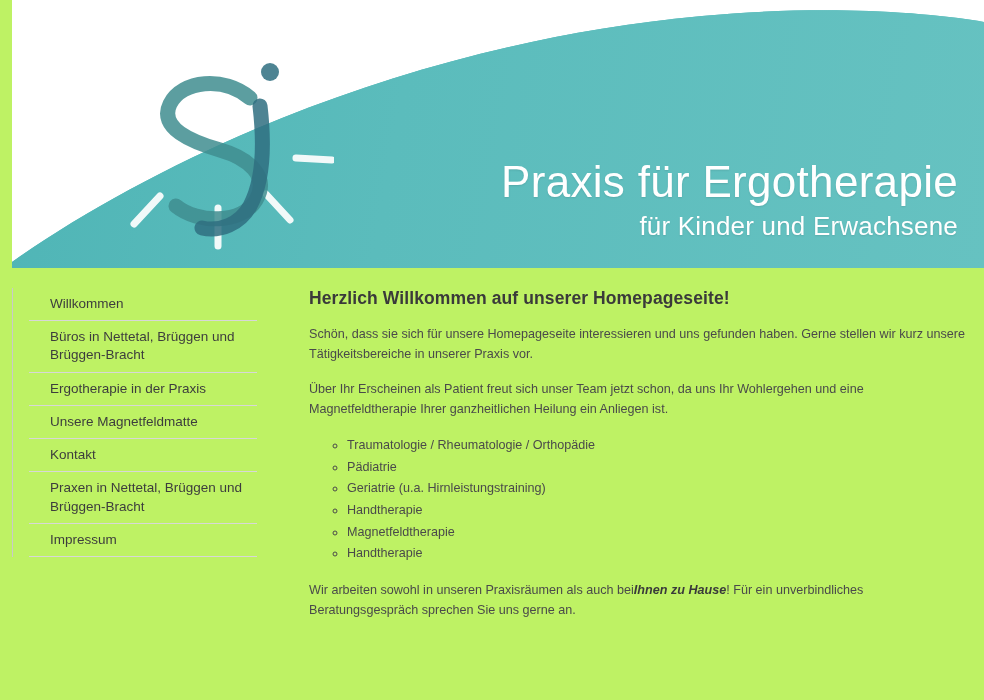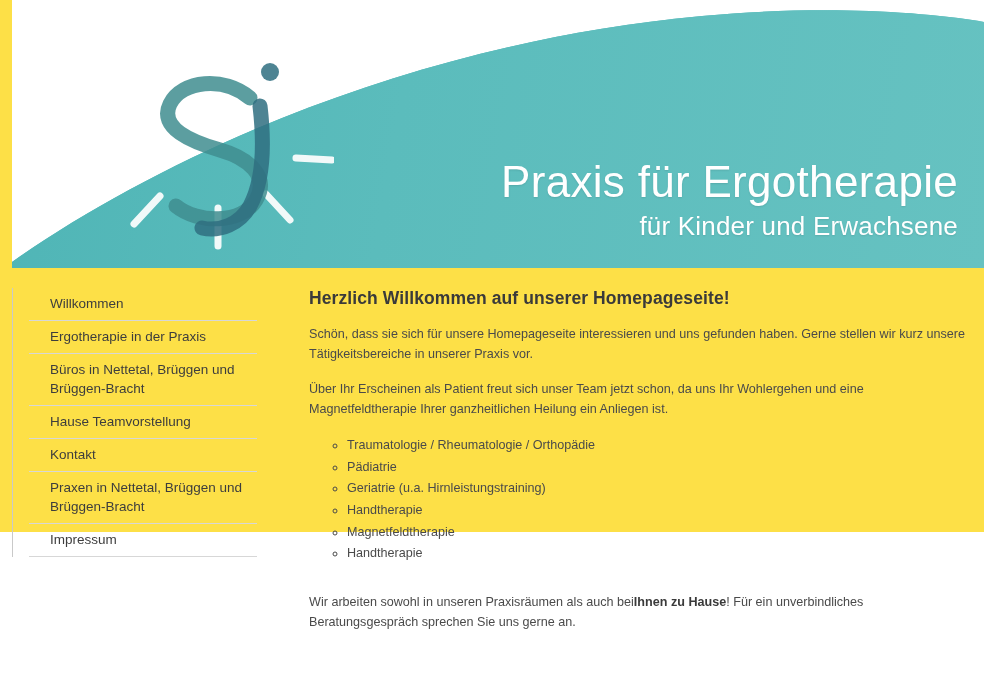--- a/index.html
+++ b/index.html
@@ -10,22 +10,22 @@
   body {
     width: 984px;
     height: 700px;
     font-family: "Liberation Sans", sans-serif;
     color: #444;
     overflow: hidden;
   }
   .page {
     position: relative;
     width: 984px;
-    height: 532px;
-    background: #fde047;
+    height: 700px;
+    background: #bef264;
   }
 
   
   .header {
     position: relative;
     width: 972px;
     height: 268px;
     margin: 0 12px 0 12px;
     background: #ffffff;
     overflow: hidden;
@@ -118,30 +118,30 @@
     color: #3a3a3a;
     letter-spacing: 0.1px;
   }
   .main p {
     margin: 14px 0 16px 0;
     font-size: 12.6px;
     line-height: 1.55;
     color: #4a4a4a;
   }
   .main ul {
-    margin: 0 0 28px 0;
+    margin: 0 0 16px 0;
     padding-left: 38px;
     list-style-type: circle;
   }
   .main li {
     font-size: 12.6px;
     line-height: 1.72;
     color: #4a4a4a;
   }
-  .bold-inline { font-weight: bold; color: #3a3a3a; }
+  .bold-inline { font-weight: bold; color: #3a3a3a; font-style: italic; }
 </style>
 </head>
 <body>
 
 <div class="page">
 
   <div class="header">
     <div class="header-teal"></div>
 
     <div class="logo">
@@ -169,23 +169,23 @@
       <span class="t1">Praxis für Ergotherapie</span>
       <span class="t2">für Kinder und Erwachsene</span>
     </div>
   </div>
 
   <div class="content">
 
     <nav class="sidebar">
       <ul class="nav-list">
         <li class="nav-item">Willkommen</li>
+        <li class="nav-item">Büros in Nettetal, Brüggen und Brüggen-Bracht</li>
         <li class="nav-item">Ergotherapie in der Praxis</li>
-        <li class="nav-item">Büros in Nettetal, Brüggen und Brüggen-Bracht</li>
-        <li class="nav-item">Hause Teamvorstellung</li>
+        <li class="nav-item">Unsere Magnetfeldmatte</li>
         <li class="nav-item">Kontakt</li>
         <li class="nav-item">Praxen in Nettetal, Brüggen und Brüggen-Bracht</li>
         <li class="nav-item">Impressum</li>
       </ul>
     </nav>
 
     <main class="main">
       <h1>Herzlich Willkommen auf unserer Homepageseite!</h1>
 
       <p>Schön, dass sie sich für unsere Homepageseite interessieren und uns gefunden haben. Gerne stellen wir kurz unsere Tätigkeitsbereiche in unserer Praxis vor.</p>

